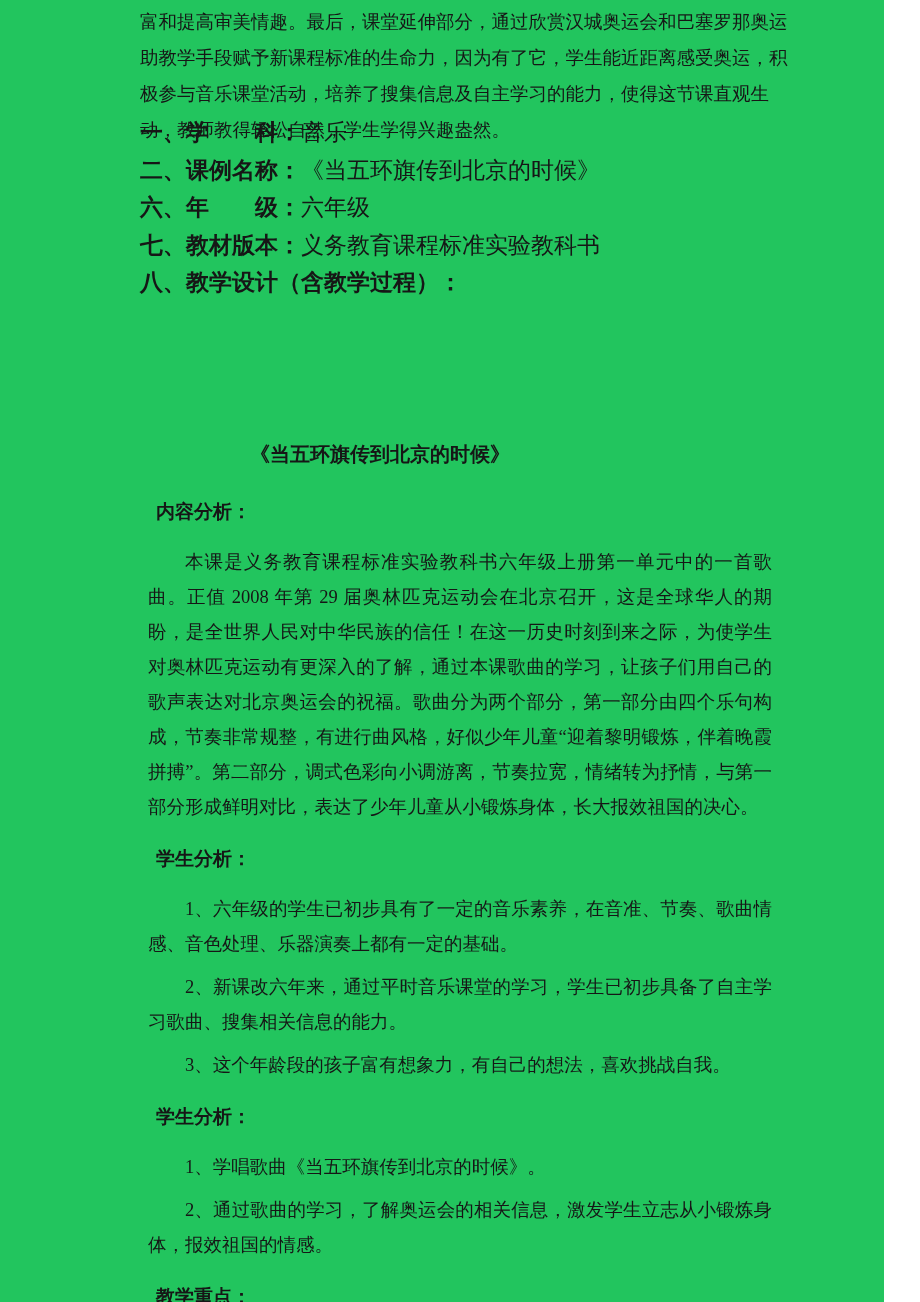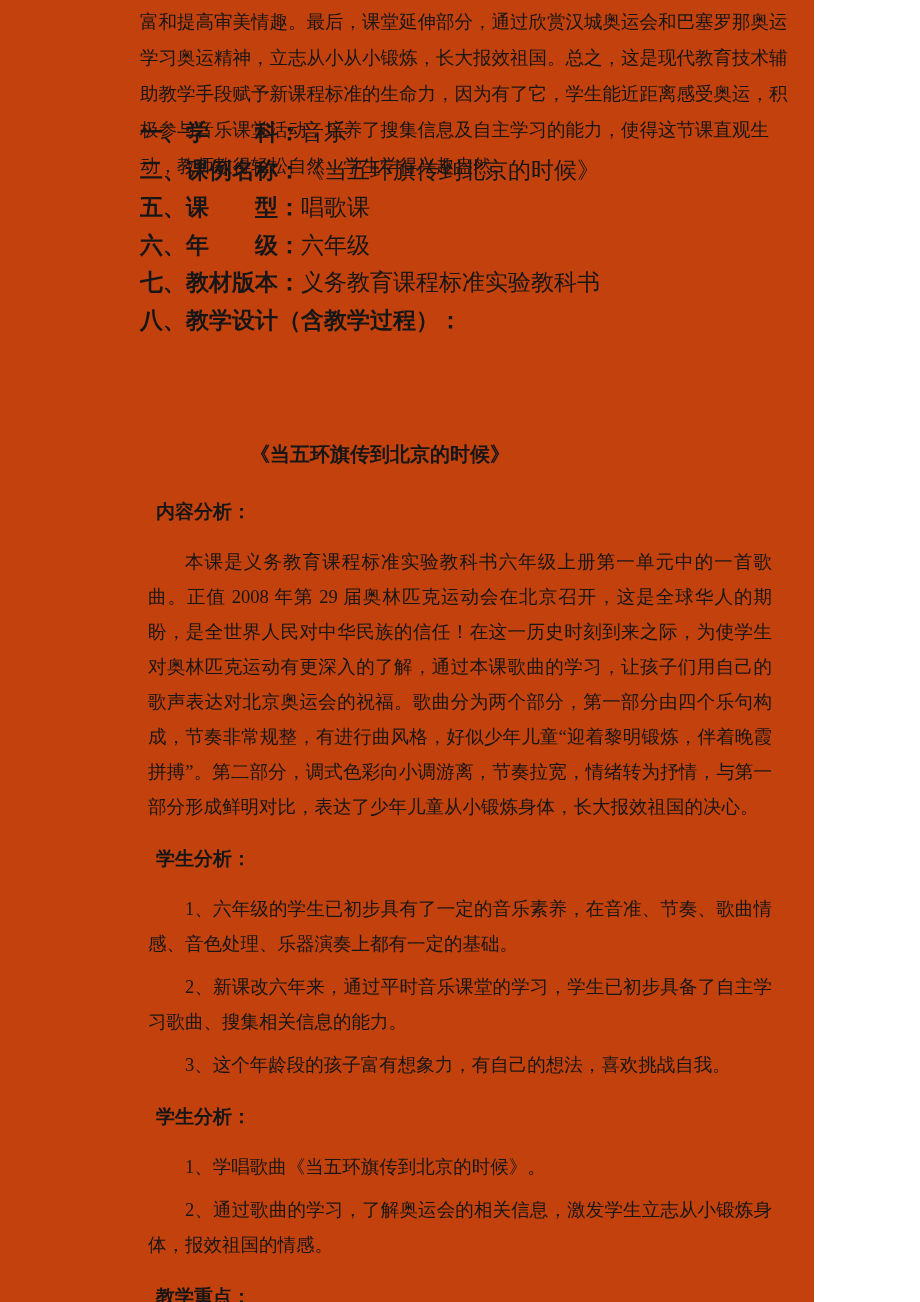--- a/index.html
+++ b/index.html
@@ -1,20 +1,20 @@
 <!DOCTYPE html>
 <html><head>
 <meta charset="utf-8">
 <style>
   html, body { margin: 0; padding: 0; background: #ffffff; }
   .page {
     position: relative;
-    width: 814px;
+    width: 884px;
     height: 1302px;
-    background: #c2410c;
+    background: #22c55e;
     color: #161616;
     font-family: "Liberation Serif", "DejaVu Serif", serif;
     overflow: hidden;
   }
   
   .top-paragraph {
     position: absolute;
     left: 140px;
     top: 4px;
     width: 662px;
@@ -60,35 +60,31 @@
     text-align: justify;
   }
 </style>
 </head>
 <body>
 
 <div class="page">
 
   <div class="top-paragraph">
     <div class="pline">富和提高审美情趣。最后，课堂延伸部分，通过欣赏汉城奥运会和巴塞罗那奥运</div>
-    <div class="pline">学习奥运精神，立志从小从小锻炼，长大报效祖国。总之，这是现代教育技术辅</div>
     <div class="pline">助教学手段赋予新课程标准的生命力，因为有了它，学生能近距离感受奥运，积</div>
     <div class="pline">极参与音乐课堂活动，培养了搜集信息及自主学习的能力，使得这节课直观生</div>
     <div class="pline">动，教师教得轻松自然，学生学得兴趣盎然。</div>
   </div>
 
   <div class="info-list">
     <div class="info-item">
       <span class="info-label">一、学　　科：</span><span class="info-value">音乐</span>
     </div>
     <div class="info-item">
       <span class="info-label">二、课例名称：</span><span class="info-value">《当五环旗传到北京的时候》</span>
-    </div>
-    <div class="info-item">
-      <span class="info-label">五、课　　型：</span><span class="info-value">唱歌课</span>
     </div>
     <div class="info-item">
       <span class="info-label">六、年　　级：</span><span class="info-value">六年级</span>
     </div>
     <div class="info-item">
       <span class="info-label">七、教材版本：</span><span class="info-value">义务教育课程标准实验教科书</span>
     </div>
     <div class="info-item">
       <span class="info-label">八、教学设计（含教学过程）：</span><span class="info-value"></span>
     </div>

